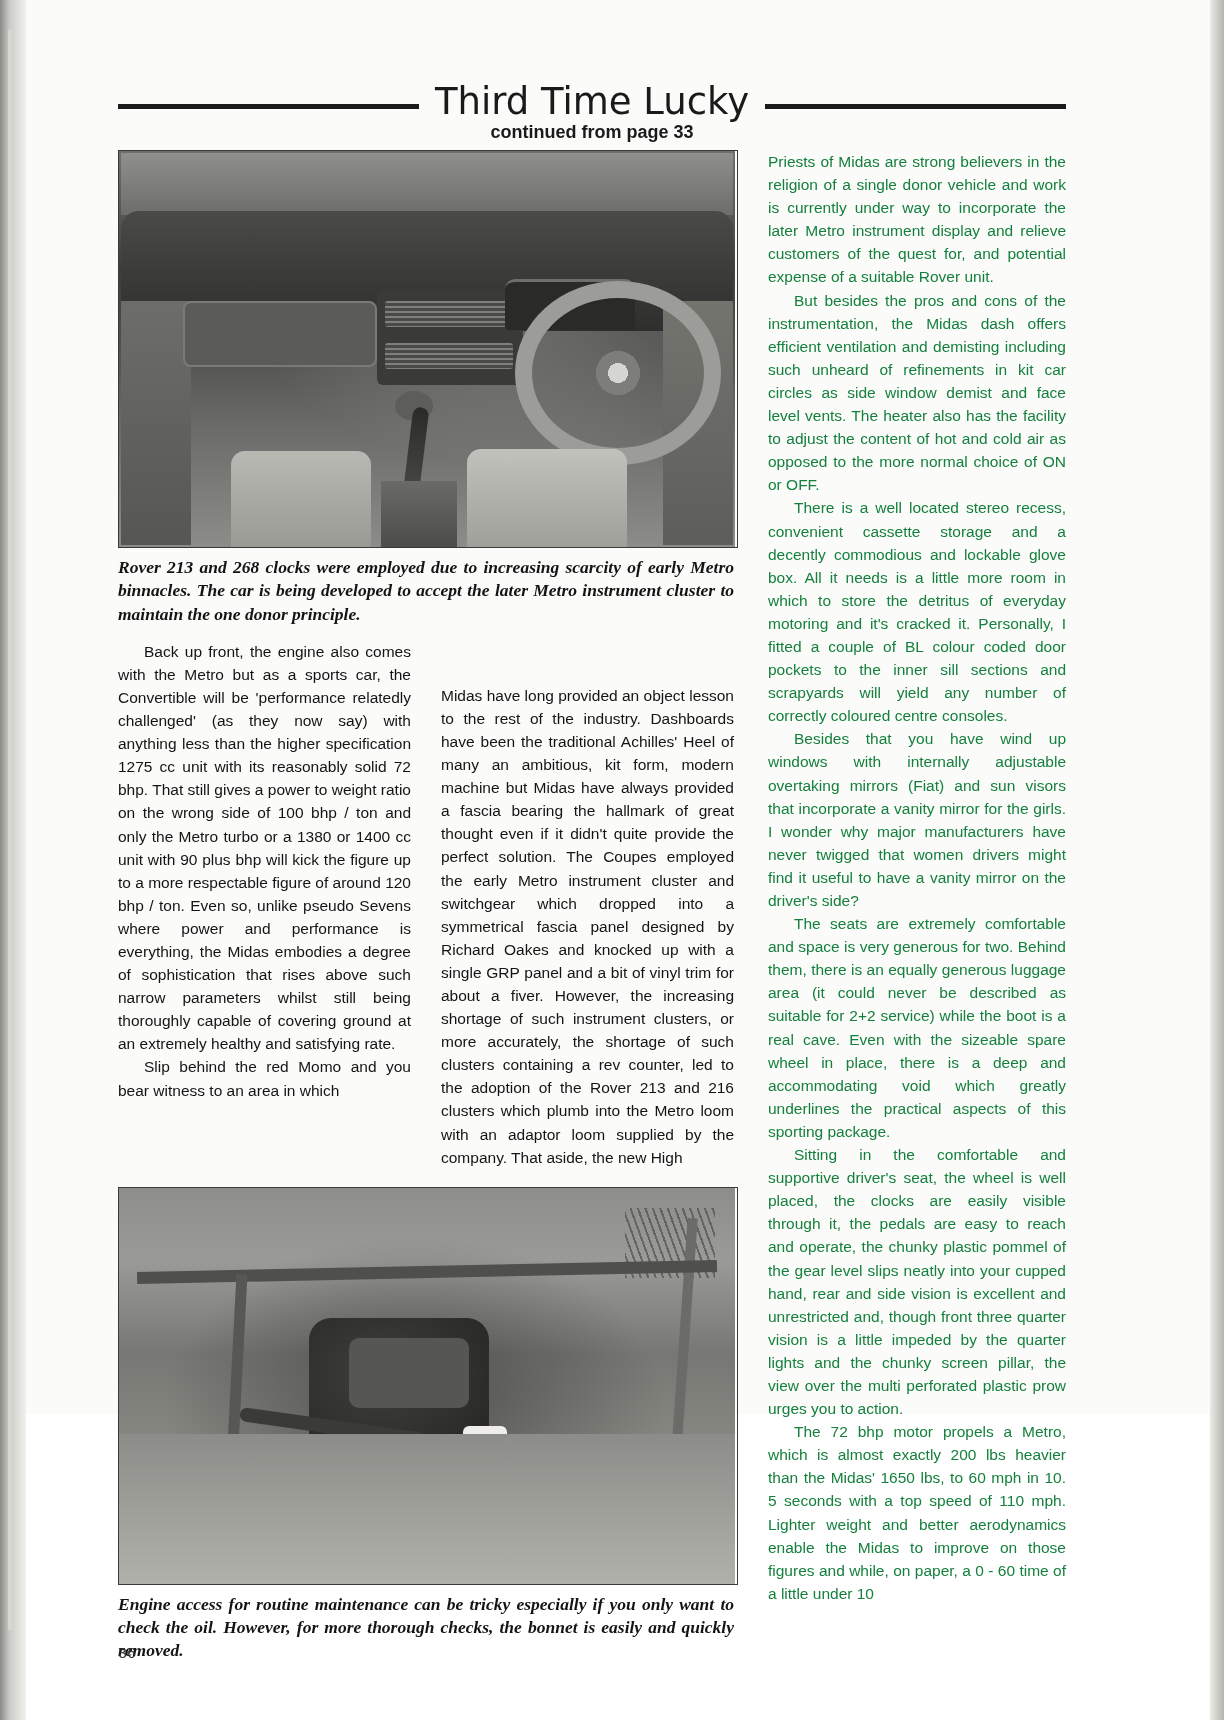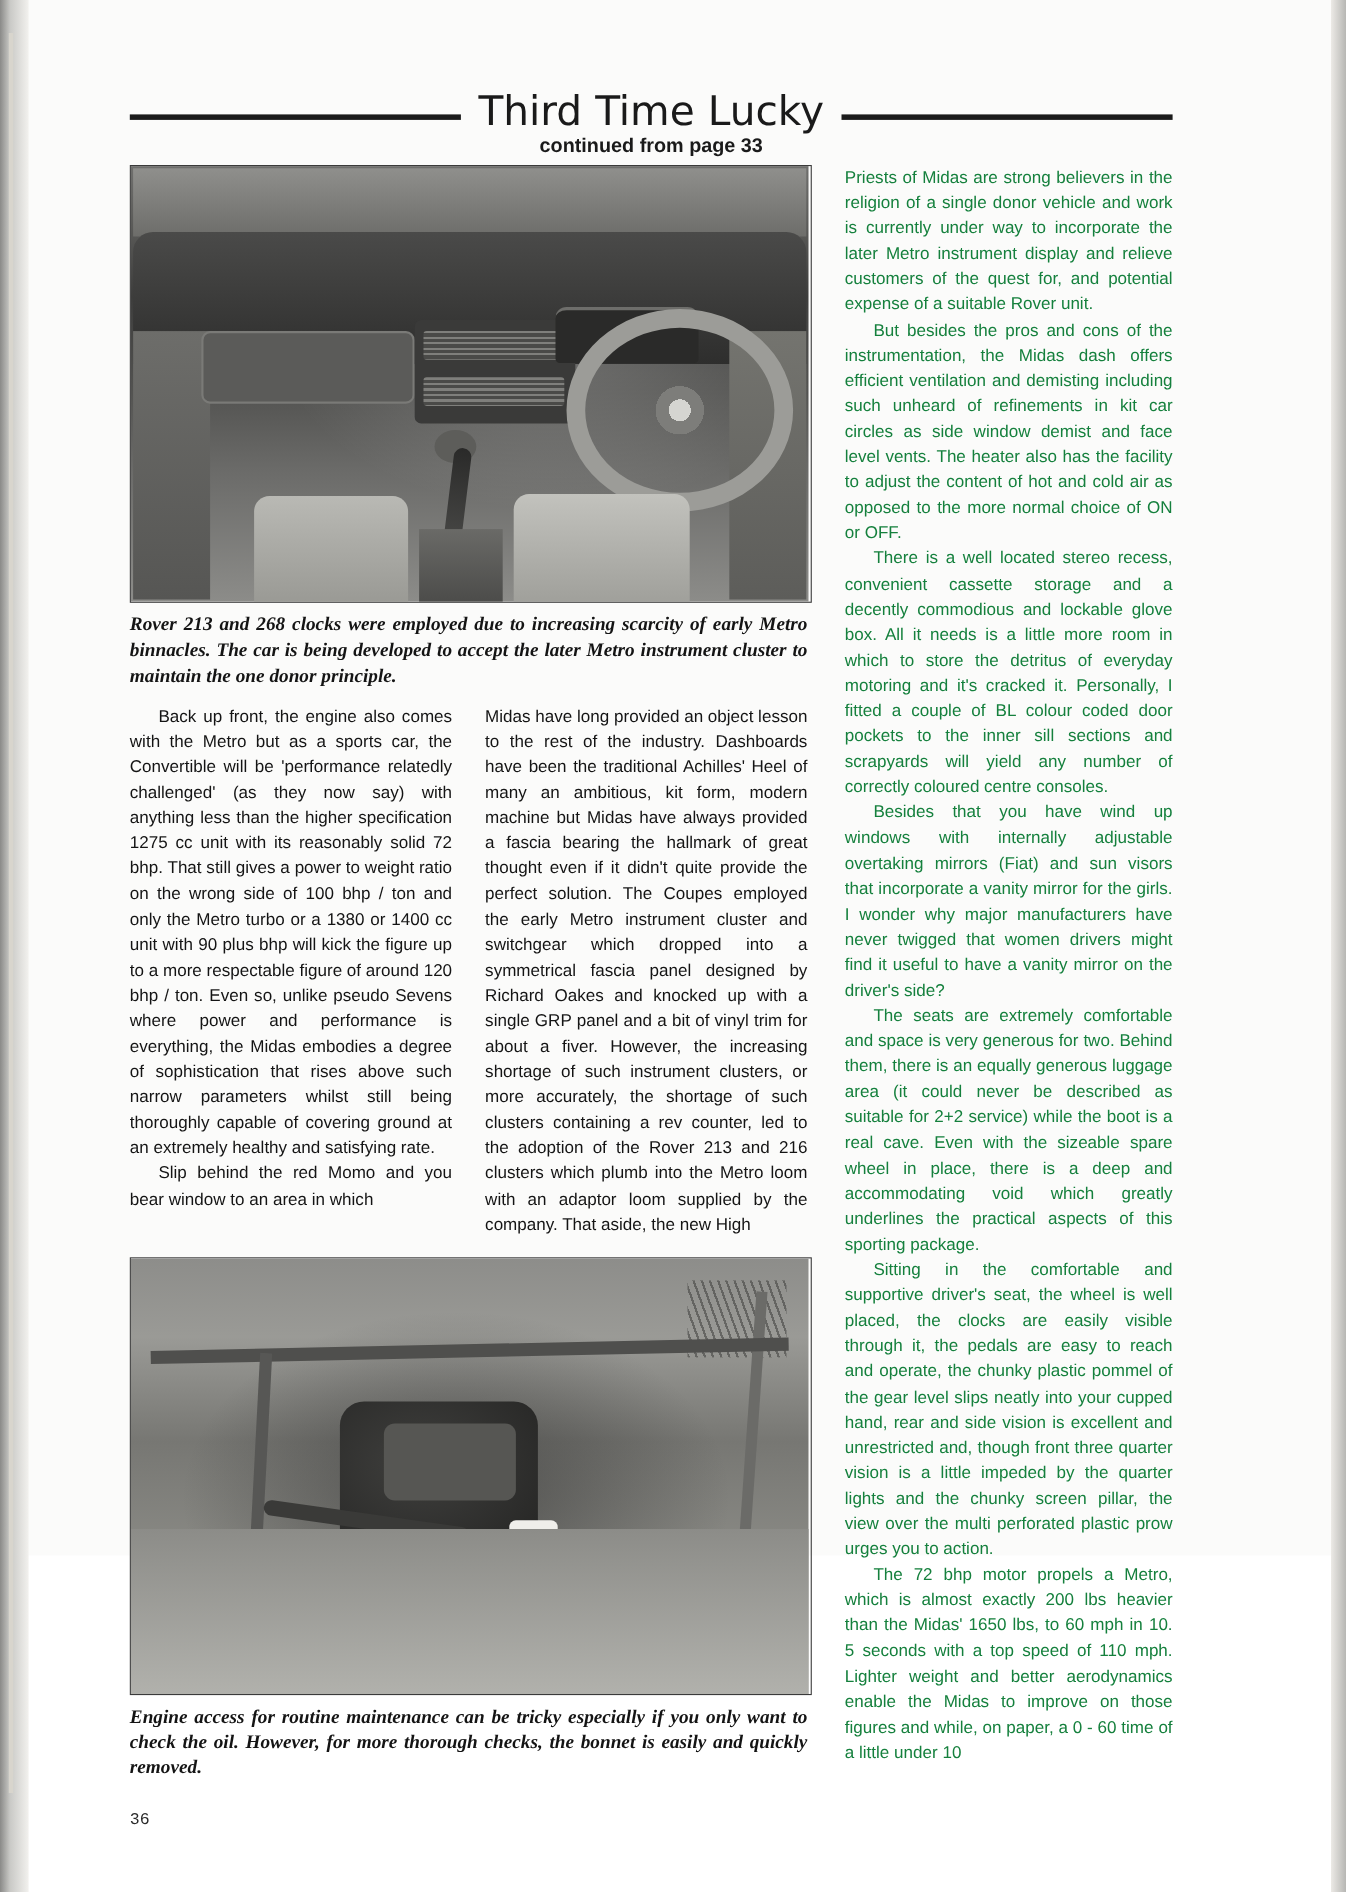--- a/index.html
+++ b/index.html
@@ -308,21 +308,21 @@
     margin-top: 14px;
   }
   .bcol {
     width: 293px;
     float: left;
     font-size: 15.5px;
     line-height: 1.49;
     color: #141414;
     text-align: justify;
   }
-  .bcol + .bcol { margin-left: 30px; }
+  .bcol + .bcol { margin-left: 30px; margin-top: 44px; }
   .bcol p { margin: 0; }
   .bcol p.indent { text-indent: 26px; }
   .col-right p {
     margin: 0;
     font-size: 15.5px;
     line-height: 1.49;
     color: #15803d;
     text-align: justify;
   }
   .col-right p.indent { text-indent: 26px; }
@@ -377,21 +377,21 @@
             <div class="seat-l"></div>
             <div class="seat-r"></div>
             <div class="tunnel"></div>
           </div>
         </div>
         <div class="caption">Rover 213 and 268 clocks were employed due to increasing scarcity of early Metro binnacles. The car is being developed to accept the later Metro instrument cluster to maintain the one donor principle.</div>
 
         <div class="body-cols clearfix">
           <div class="bcol">
             <p class="indent">Back up front, the engine also comes with the Metro but as a sports car, the Convertible will be 'performance relatedly challenged' (as they now say) with anything less than the higher specification 1275 cc unit with its reasonably solid 72 bhp. That still gives a power to weight ratio on the wrong side of 100 bhp / ton and only the Metro turbo or a 1380 or 1400 cc unit with 90 plus bhp will kick the figure up to a more respectable figure of around 120 bhp / ton. Even so, unlike pseudo Sevens where power and performance is everything, the Midas embodies a degree of sophistication that rises above such narrow parameters whilst still being thoroughly capable of covering ground at an extremely healthy and satisfying rate.</p>
-            <p class="indent">Slip behind the red Momo and you bear window to an area in which</p>
+            <p class="indent">Slip behind the red Momo and you bear witness to an area in which</p>
           </div>
           <div class="bcol">
             <p>Midas have long provided an object lesson to the rest of the industry. Dashboards have been the traditional Achilles' Heel of many an ambitious, kit form, modern machine but Midas have always provided a fascia bearing the hallmark of great thought even if it didn't quite provide the perfect solution. The Coupes employed the early Metro instrument cluster and switchgear which dropped into a symmetrical fascia panel designed by Richard Oakes and knocked up with a single GRP panel and a bit of vinyl trim for about a fiver. However, the increasing shortage of such instrument clusters, or more accurately, the shortage of such clusters containing a rev counter, led to the adoption of the Rover 213 and 216 clusters which plumb into the Metro loom with an adaptor loom supplied by the company. That aside, the new High</p>
           </div>
         </div>
 
         <div class="photo" style="margin-top:18px">
           <div class="photo-engine">
             <div class="eng-grass"></div>
             <div class="eng-strut"></div>

